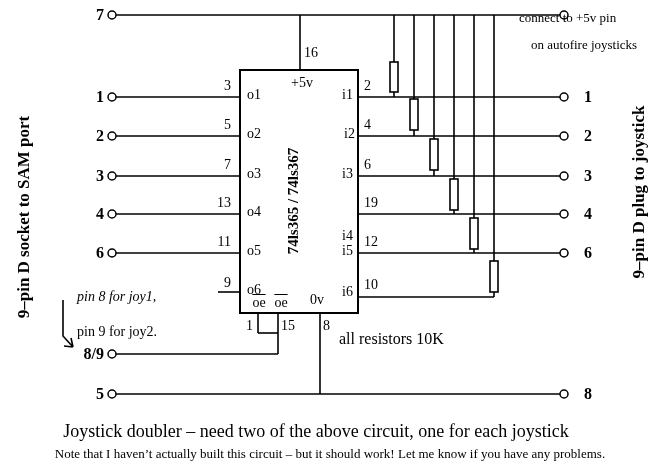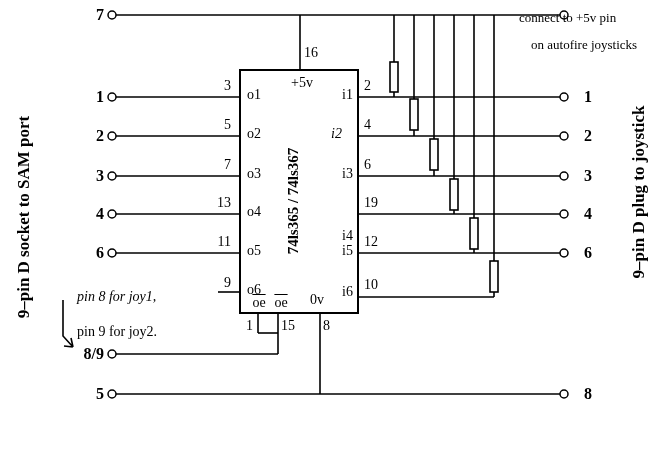--- a/index.html
+++ b/index.html
@@ -145,29 +145,32 @@
   <div class="lbl pinnum" style="left:323px;top:319px;">8</div>
 
   <div class="lbl portlbl" style="left:281px;top:76px;width:42px;text-align:center;">+5v</div>
   <div class="lbl portlbl" style="left:247px;top:88px;">o1</div>
   <div class="lbl portlbl" style="left:247px;top:127px;">o2</div>
   <div class="lbl portlbl" style="left:247px;top:167px;">o3</div>
   <div class="lbl portlbl" style="left:247px;top:205px;">o4</div>
   <div class="lbl portlbl" style="left:247px;top:244px;">o5</div>
   <div class="lbl portlbl" style="left:247px;top:283px;">o6</div>
   <div class="lbl portlbl ilbl" style="left:322px;top:88px;">i1</div>
-  <div class="lbl portlbl ilbl" style="left:311px;top:127px;font-style:italic;">i2</div>
+  <div class="lbl portlbl ilbl" style="left:324px;top:127px;">i2</div>
   <div class="lbl portlbl ilbl" style="left:322px;top:167px;">i3</div>
   <div class="lbl portlbl ilbl" style="left:322px;top:205px;margin-top:24px;">i4</div>
   <div class="lbl portlbl ilbl" style="left:322px;top:244px;">i5</div>
   <div class="lbl portlbl ilbl" style="left:322px;top:285px;">i6</div>
   <div class="lbl oelbl" style="left:248px;top:296px;">oe</div>
   <div class="lbl oelbl" style="left:270px;top:296px;">oe</div>
   <div class="lbl portlbl" style="left:310px;top:293px;">0v</div>
   <div class="chipname">74ls365 / 74ls367</div>
 
   <div class="lbl note-sm" style="left:519px;top:11px;">connect to +5v pin</div>
   <div class="lbl note-sm" style="left:519px;top:38px;margin-left:12px;">on autofire joysticks</div>
   <div class="lbl annot" style="left:77px;top:290px;font-style:italic;">pin 8 for joy1,</div>
   <div class="lbl annot" style="left:77px;top:310px;margin-top:15px;">pin 9 for joy2.</div>
+  <div class="lbl resnote" style="left:339px;top:331px;">all resistors 10K</div>
 
+  <div class="lbl title">Joystick doubler – need two of the above circuit, one for each joystick</div>
+  <div class="lbl footnote">Note that I haven’t actually built this circuit – but it should work! Let me know if you have any problems.</div>
 
 </div>
 
 </body></html>

